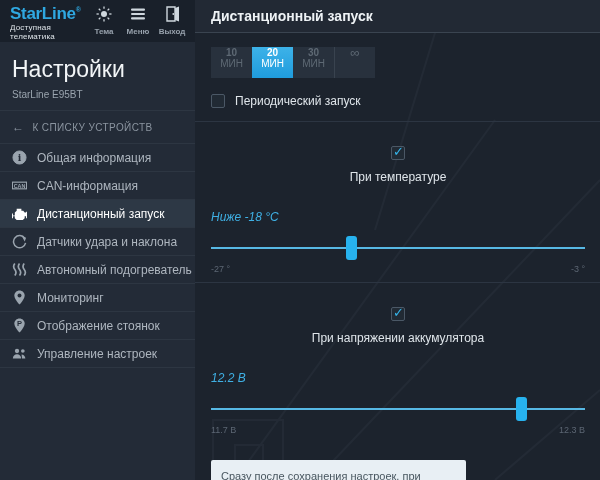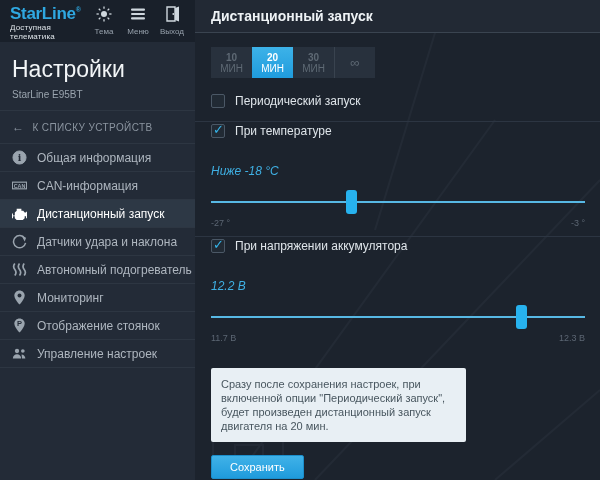--- a/index.html
+++ b/index.html
@@ -7,21 +7,21 @@
   body { font-family:"Liberation Sans","DejaVu Sans",sans-serif; background:#1c232d; color:#e6ebef; font-size:12px; }
   .app { display:flex; width:600px; height:480px; }
 
   
   .left { width:195px; background:#232b37; display:flex; flex-direction:column; flex-shrink:0; }
   .topbar { height:42px; background:#19202a; display:flex; align-items:center; padding:0 8px 0 10px; }
   .logo-block { flex:1; }
   .logo { color:#2fa8e1; font-weight:bold; font-size:17px; letter-spacing:-0.3px; line-height:18px; }
   .logo sup { font-size:7px; }
   .tagline { color:#dfe5ea; font-size:8px; margin-top:1px; letter-spacing:0.2px; }
-  .top-actions { display:flex; gap:4px; }
+  .top-actions { display:flex; gap:4px;font-weight:bold; }
   .top-action { width:30px; display:flex; flex-direction:column; align-items:center; cursor:pointer; }
   .top-action svg { width:16px; height:16px; }
   .top-action .lbl { font-size:8px; color:#97a1ac; margin-top:2px; }
 
   .side-head { padding:14px 12px 10px 12px; border-bottom:1px solid #2d3642; }
   .side-title { font-size:23px; color:#f2f5f7; font-weight:normal; }
   .side-sub { font-size:10px; color:#9aa4ae; margin-top:6px; }
   .back-link { display:flex; align-items:center; gap:8px; padding:9px 12px; font-size:10px; letter-spacing:0.4px; color:#8b95a0; border-bottom:1px solid #2d3642; cursor:pointer; }
   .back-arrow { font-size:12px; color:#8b95a0; }
 
@@ -34,34 +34,34 @@
 
   
   .panel { position:relative; flex:1; background:#1c232d; overflow:hidden; }
   .map-bg { position:absolute; inset:0; opacity:0.06; pointer-events:none; }
   .panel-inner { position:relative; }
   .panel-header { height:33px; display:flex; align-items:center; padding:0 16px; background:#222934; border-bottom:1px solid #3a4450; }
   .panel-title { font-size:14px; font-weight:bold; color:#eef2f5; }
   .content { padding:0 15px 0 16px; }
 
   .seg-group { display:flex; margin-top:14px; background:#28313d; width:max-content; }
-  .seg { width:41px; height:31px; display:flex; flex-direction:column; align-items:center; justify-content:center; color:#5e6974; font-size:10px; line-height:11px; cursor:pointer; }
+  .seg { width:41px; height:31px; display:flex; flex-direction:column; align-items:center; justify-content:flex-start; color:#5e6974; font-size:10px; line-height:11px; cursor:pointer; }
   .seg .v { font-weight:bold; }
   .seg.active { background:linear-gradient(#3db2e8,#1f9cdd); color:#ffffff; }
   .seg.inf { border-left:1px solid #39434f; font-size:13px; }
 
   .row { display:flex; align-items:center; gap:10px; }
   .checkbox { width:14px; height:14px; background:#212a34; border:1px solid #4b5866; border-radius:2px; position:relative; cursor:pointer; flex-shrink:0; }
   .checkbox.checked::after { content:"✓"; position:absolute; left:1px; top:-3px; font-size:13px; font-weight:bold; color:#35b5ea; }
   .chk-label { font-size:12px; color:#dfe5ea; }
 
   .periodic-row { margin:16px 0 13px 0; }
   .hr { border-top:1px solid #2c3542; margin:0 -15px 0 -16px; }
 
-  .cond-row { margin-top:2px; }
+  .cond-row { margin-top:24px;flex-direction:column; }
   .cond-value { font-size:12px; font-style:italic; color:#3fb0e4; margin-top:26px; }
   .slider { position:relative; height:24px; margin-top:12px; }
   .slider .track { position:absolute; left:0; right:0; top:11px; height:2px; background:#57b8e4; }
   .slider .handle { position:absolute; top:0; width:11px; height:24px; background:#27b2ee; border-radius:3px; margin-left:-5px; cursor:pointer; }
   .slider-ends { display:flex; justify-content:space-between; font-size:9px; color:#5c6673; margin-top:4px; }
   .sect-bottom { padding-bottom:8px; }
 
   .note-box { margin-top:17px; width:255px; background:#e8eff4; border-radius:2px; padding:9px 10px; color:#48565f; font-size:11px; line-height:14px; }
   .save-btn { margin-top:13px; display:inline-block; background:linear-gradient(#40b2e8,#1f9bdc); color:#ffffff; font-size:11px; padding:5px 18px; border:1px solid #1b8ecb; border-radius:2px; cursor:pointer; }
 </style>

